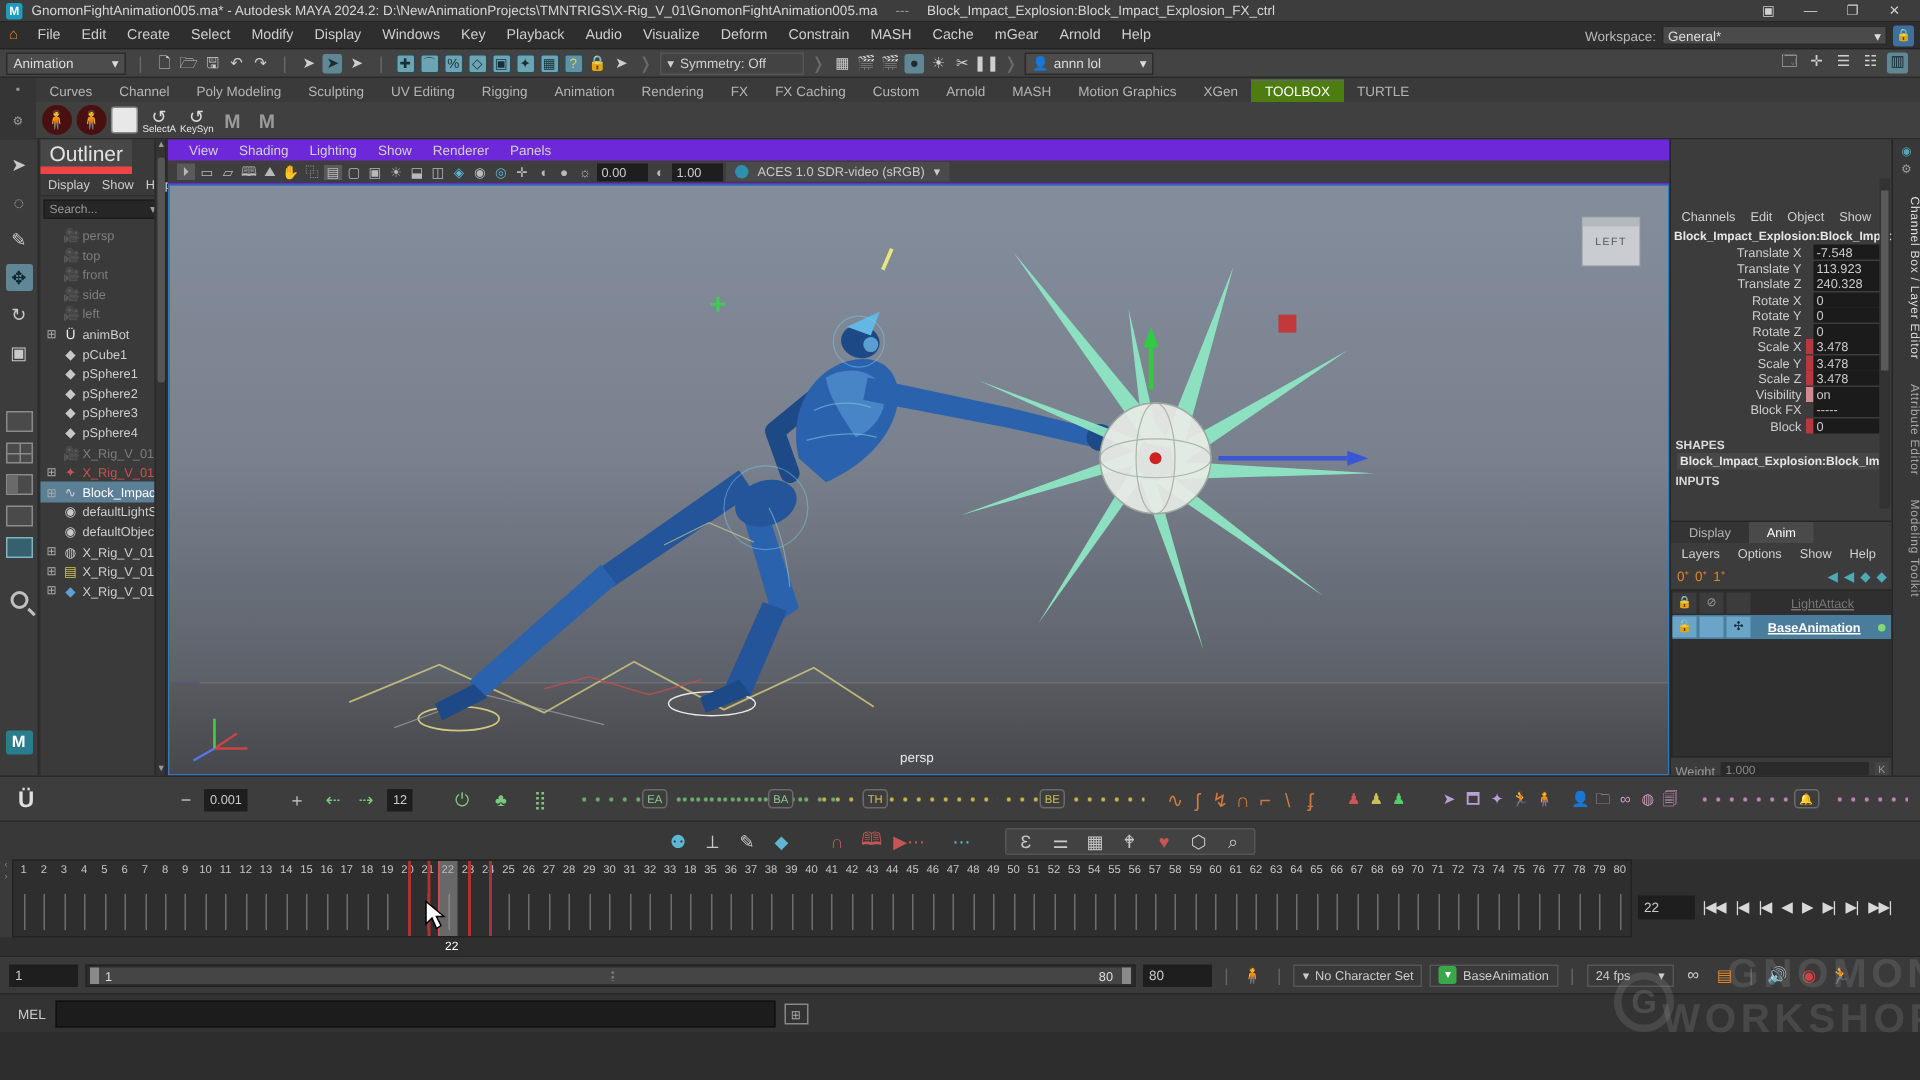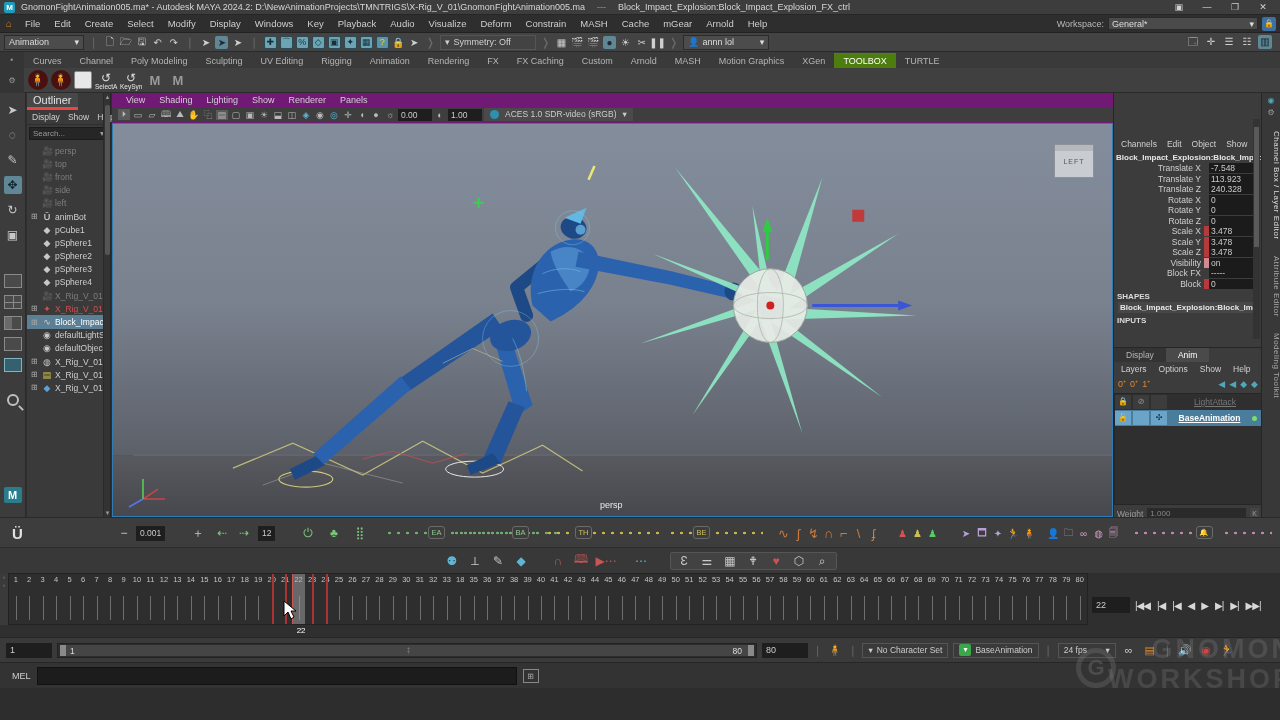--- a/index.html
+++ b/index.html
@@ -61,40 +61,40 @@
   .layout-ico.split:before { content:""; position:absolute; inset:0; border-left:7px solid #6a6a6a; }
   .layout-ico.quad:before { content:""; position:absolute; left:8px; top:0; bottom:0; width:1px; background:#8a8a8a; }
   .layout-ico.quad:after { content:""; position:absolute; top:6px; left:0; right:0; height:1px; background:#8a8a8a; }
   .layout-ico.hl { background:#35606e; border-color:#7fb4c4; }
   .mag { width:12px; height:12px; border:2px solid #c0c0c0; border-radius:50%; position:relative; }
   .mag:after { content:""; position:absolute; width:6px; height:2px; background:#c0c0c0; transform:rotate(45deg); left:9px; top:11px; }
   .m-logo { width:18px; height:16px; background:#2a7d8c; color:#fff; font-weight:bold; font-size:11px; text-align:center; line-height:16px; border-radius:2px; margin-top:auto; margin-bottom:14px; }
 
   
   .outliner { position:absolute; left:27px; top:0; width:84px; height:424px; background:#3a3a3a; border-right:1px solid #262626; }
-  .out-title { background:#474747; color:#e2e2e2; font-size:11px; padding:1px 6px; display:inline-block; border-bottom:3px solid #ef4444;}
+  .out-title { background:#474747; color:#e2e2e2; font-size:14px; padding:1px 6px; display:inline-block; border-bottom:5px solid #ef4444;}
   .out-menus { display:flex; gap:2px; padding:1px 2px; border-bottom:1px solid #2e2e2e; }
   .out-menu { font-size:8.5px; color:#cfcfcf; padding:1px 3px; }
   .out-search { margin:2px 2px; height:13px; background:#262626; border:1px solid #1c1c1c; color:#9a9a9a; font-size:8px; display:flex; align-items:center; justify-content:space-between; padding:0 3px; }
   .out-list { position:relative; padding-top:2px; }
   .out-row { display:flex; align-items:center; height:13.2px; padding-left:4px; gap:3px; white-space:nowrap; overflow:hidden; }
   .out-row .exp { width:8px; font-size:8px; color:#aaa; flex:none; }
   .out-row .oi { width:10px; font-size:9px; flex:none; text-align:center; }
   .out-row .ol { font-size:8.5px; color:#cfcfcf; }
   .out-row.dim .ol { color:#7e7e7e; }
   .out-row.dim .oi { color:#7e7e7e; }
   .out-row.red .ol { color:#d05050; }
   .out-row.selected { background:#5b7f94; }
   .out-row.selected .ol { color:#fff; }
   .out-scroll { position:absolute; right:0; top:0; width:7px; height:424px; background:#333; border-left:1px solid #2a2a2a; }
   .out-scroll .thumb { position:absolute; left:1px; top:12px; width:5px; height:150px; background:#555; border-radius:2px; }
   .out-scroll .arr { position:absolute; left:0; width:7px; font-size:6px; color:#999; text-align:center; }
 
   
-  .viewport { position:absolute; left:112px; top:0; width:1001px; height:424px; background:#701a75; }
+  .viewport { position:absolute; left:112px; top:0; width:1001px; height:424px; background:#6d28d9; }
   .vp-menus { height:14px; display:flex; gap:2px; align-items:center; padding-left:8px; }
   .vp-menu { font-size:9px; color:#d0d0d0; padding:0 6px; }
   .vp-toolbar { height:15px; display:flex; align-items:center; gap:2px; padding-left:6px; background:#3e3e3e; }
   .vp-ico { font-size:9px; color:#b9b9b9; width:12px; text-align:center; }
   .vp-ico.teal { color:#5fb6d4; }
   .vp-ico.sel { background:#5a5a5a; }
   .vp-field { width:34px; height:12px; background:#1e1e1e; color:#ccc; font-size:8.5px; line-height:12px; padding:0 3px; }
   .vp-cs { height:13px; background:#4a4a4a; color:#ccc; font-size:8.5px; line-height:13px; padding:0 6px; display:flex; gap:6px; align-items:center; }
   .vp-cs .dot { width:9px; height:9px; border-radius:50%; background:#2e8fae; }
   .scene { position:absolute; left:0; top:30px; width:1001px; height:394px; border:1px solid #2f7cb4; }

